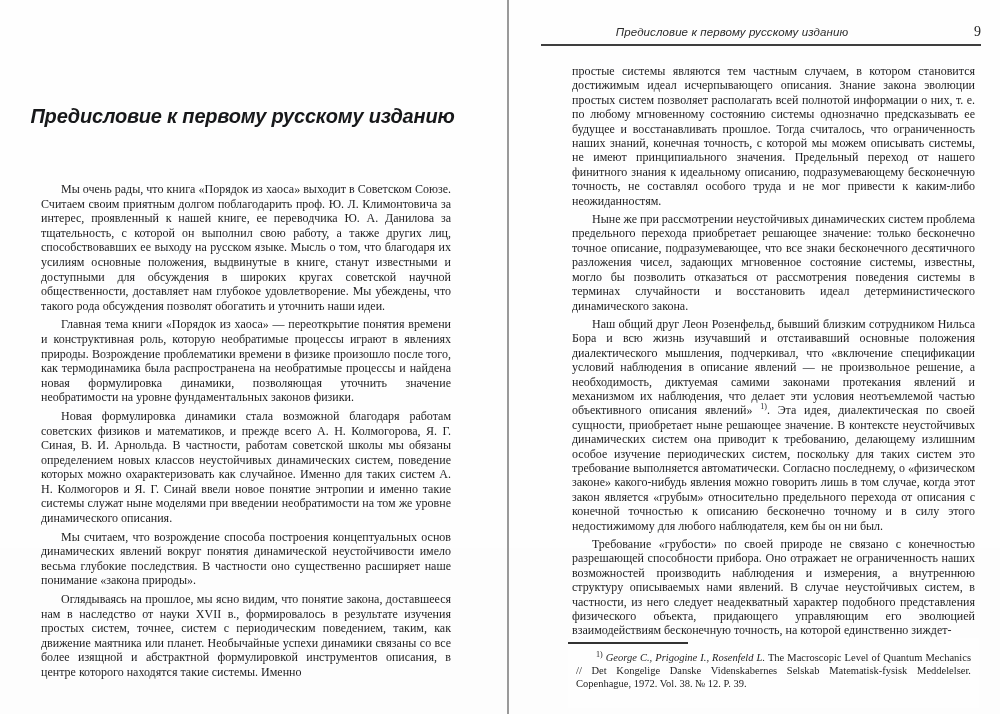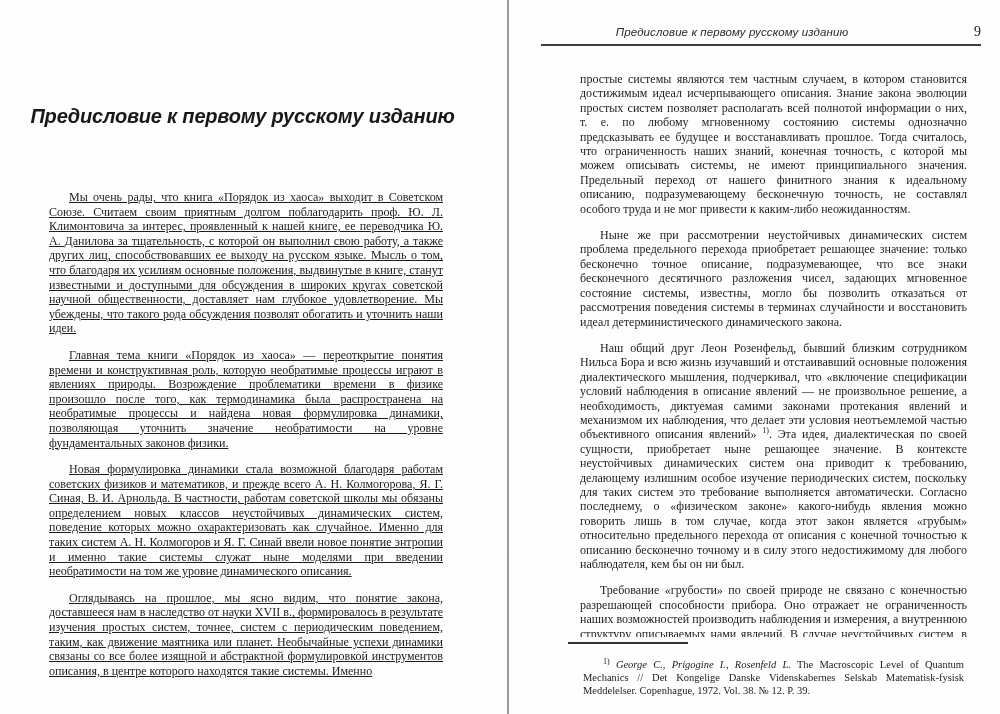--- a/index.html
+++ b/index.html
@@ -27,23 +27,23 @@
     margin: 0; text-align: center;
     font-family: "Liberation Sans", sans-serif;
     font-style: italic; font-weight: bold;
     font-size: 20px; line-height: 28px; letter-spacing: -0.2px;
     color: #17181a;
   }
   .body-block {
     position: absolute; overflow: hidden;
     font-size: 12px; text-align: justify;
   }
-  .left .body-block { top: 178px; left: 37px; width: 418px; height: 518px; line-height: 14.6px; text-decoration: underline; }
+  .left .body-block { top: 178px; left: 37px; width: 418px; height: 518px; line-height: 14.6px; }
   .right .body-block { top: 60px; left: 59px; width: 411px; height: 577px; line-height: 14.4px; }
-  .body-block p { margin: 12px; text-indent: 20px; }
+  .body-block p { margin: 4px; text-indent: 20px; }
   .body-block p.no-indent { text-indent: 0; }
   sup.fn-ref { font-size: 8px; line-height: 0; vertical-align: super; }
 
   
   .running-header {
     position: absolute; top: 24px; left: 40px; width: 432px;
     display: flex; align-items: baseline;
   }
   .rh-title {
     flex: 1; text-align: center;
@@ -59,36 +59,37 @@
     background: #3e3e3e;
   }
 
   
   .footnote {
     position: absolute; top: 638px; left: 59px; width: 411px; height: 70px;
     background: #fefefe;
   }
   .footnote-rule { width: 120px; height: 2px; background: #333; margin: 4px 0 4px 0; }
   .fn-text {
-    margin: 15px; font-size: 10.5px; line-height: 12.8px;
+    margin: 8px; font-size: 10.5px; line-height: 12.8px;
     text-align: justify; text-indent: 20px; color: #222;
   }
   .fn-text i { font-style: italic; }
 </style>
 </head>
 <body>
 
 <div class="spread">
 
   <div class="page left">
     <h1 class="chapter-title">Предисловие к первому русскому изданию</h1>
     <div class="body-block">
       <p>Мы очень рады, что книга «Порядок из хаоса» выходит в Советском Союзе. Считаем своим приятным долгом поблагодарить проф. Ю. Л. Климонтовича за интерес, проявленный к нашей книге, ее переводчика Ю. А. Данилова за тщательность, с которой он выполнил свою работу, а также других лиц, способствовавших ее выходу на русском языке. Мысль о том, что благодаря их усилиям основные положения, выдвинутые в книге, станут известными и доступными для обсуждения в широких кругах советской научной общественности, доставляет нам глубокое удовлетворение. Мы убеждены, что такого рода обсуждения позволят обогатить и уточнить наши идеи.</p>
       <p>Главная тема книги «Порядок из хаоса» — переоткрытие понятия времени и конструктивная роль, которую необратимые процессы играют в явлениях природы. Возрождение проблематики времени в физике произошло после того, как термодинамика была распространена на необратимые процессы и найдена новая формулировка динамики, позволяющая уточнить значение необратимости на уровне фундаментальных законов физики.</p>
       <p>Новая формулировка динамики стала возможной благодаря работам советских физиков и математиков, и прежде всего А. Н. Колмогорова, Я. Г. Синая, В. И. Арнольда. В частности, работам советской школы мы обязаны определением новых классов неустойчивых динамических систем, поведение которых можно охарактеризовать как случайное. Именно для таких систем А. Н. Колмогоров и Я. Г. Синай ввели новое понятие энтропии и именно такие системы служат ныне моделями при введении необратимости на том же уровне динамического описания.</p>
+      <p>Мы считаем, что возрождение способа построения концептуальных основ динамических явлений вокруг понятия динамической неустойчивости имело весьма глубокие последствия. В частности оно существенно расширяет наше понимание «закона природы».</p>
       <p>Оглядываясь на прошлое, мы ясно видим, что понятие закона, доставшееся нам в наследство от науки XVII в., формировалось в результате изучения простых систем, точнее, систем с периодическим поведением, таким, как движение маятника или планет. Необычайные успехи динамики связаны со все более изящной и абстрактной формулировкой инструментов описания, в центре которого находятся такие системы. Именно</p>
     </div>
   </div>
 
   <div class="gutter"></div>
 
   <div class="page right">
     <div class="running-header">
       <span class="rh-title">Предисловие к первому русскому изданию</span>
       <span class="rh-num">9</span>

